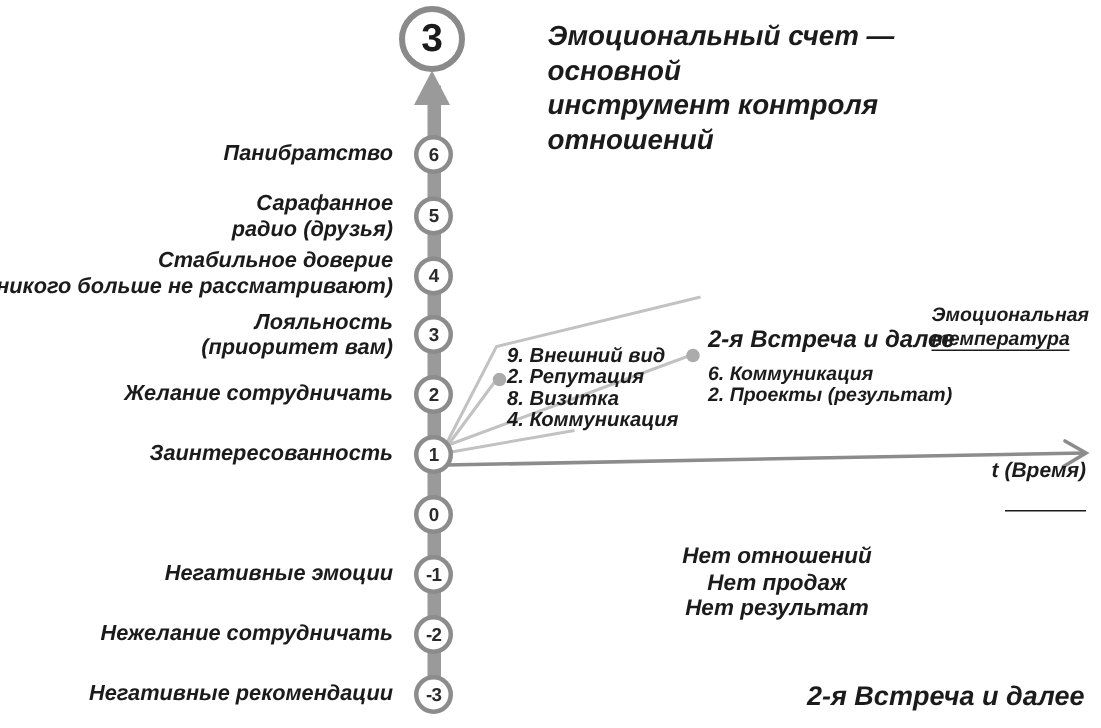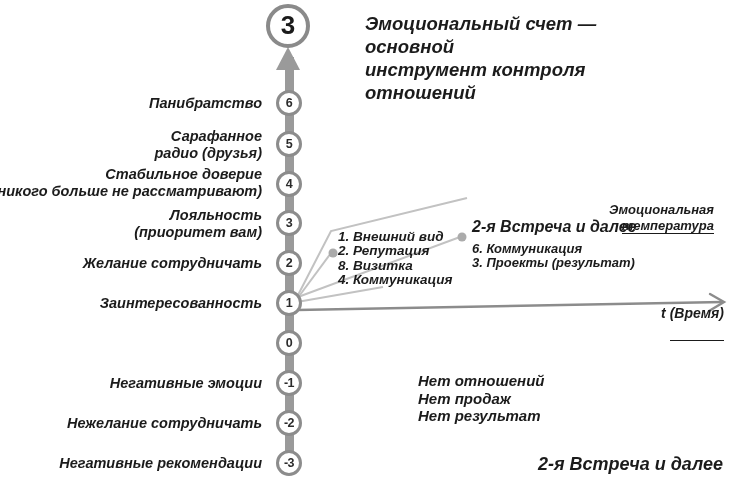--- a/index.html
+++ b/index.html
@@ -29,25 +29,25 @@
     position:absolute;left:365px;top:12px;width:322px;text-align:left;
     font-size:18.5px;line-height:23px;
   }
   .title span{display:block;}
   .meeting{position:absolute;z-index:2;}
   .meeting .mt-head{font-size:16px;line-height:17px;}
   .meeting .mt-items{margin-top:2px;font-size:13.5px;line-height:14.4px;}
   .m1{left:338px;top:228px;}
   .m2{left:472px;top:218px;}
   .m2 .mt-items{margin-top:7px;font-size:13px;line-height:13.8px;}
-  .temp{position:absolute;right:20px;top:202px;text-align:right;font-size:13px;line-height:15.5px;}
+  .temp{position:absolute;right:8px;top:202px;font-size:13px;line-height:15.5px;}
   .temp .u{display:inline-block;border-bottom:1.6px solid #1b1b1b;padding-bottom:0;}
   .time-label{position:absolute;right:10px;top:305px;font-size:14px;}
   .time-label .u{display:inline-block;border-bottom:1.6px solid #1b1b1b;padding-bottom:19px;}
-  .no-outcomes{position:absolute;left:418px;top:372px;width:200px;text-align:left;font-size:15px;line-height:17.5px;}
+  .no-outcomes{position:absolute;left:418px;top:362px;width:200px;text-align:center;font-size:15px;line-height:17.5px;}
   .no-outcomes span{display:block;}
   .bottom-caption{position:absolute;right:11px;top:454px;font-size:18px;}
 </style>
 </head>
 <body>
 
 <div class="canvas">
 
   <svg class="lines-svg" viewBox="0 0 734 485" xmlns="http://www.w3.org/2000/svg">
 
@@ -110,32 +110,32 @@
       <span>Негативные рекомендации</span>
     </div>
 
   <div class="title">
     <span>Эмоциональный счет — основной</span>
     <span>инструмент контроля отношений</span>
   </div>
 
   <div class="meeting m1">
     <div class="mt-items">
-      <div>1. Внешний вид</div>
+      <div>9. Внешний вид</div>
       <div>2. Репутация</div>
       <div>8. Визитка</div>
       <div>4. Коммуникация</div>
     </div>
   </div>
 
   <div class="meeting m2">
     <div class="mt-head">2-я Встреча и далее</div>
     <div class="mt-items">
       <div>6. Коммуникация</div>
-      <div>3. Проекты (результат)</div>
+      <div>2. Проекты (результат)</div>
     </div>
   </div>
 
   <div class="temp">
     <span>Эмоциональная</span><br>
     <span class="u">температура</span>
   </div>
 
   <div class="time-label">
     <span>t </span><span class="u">(Время)</span>

